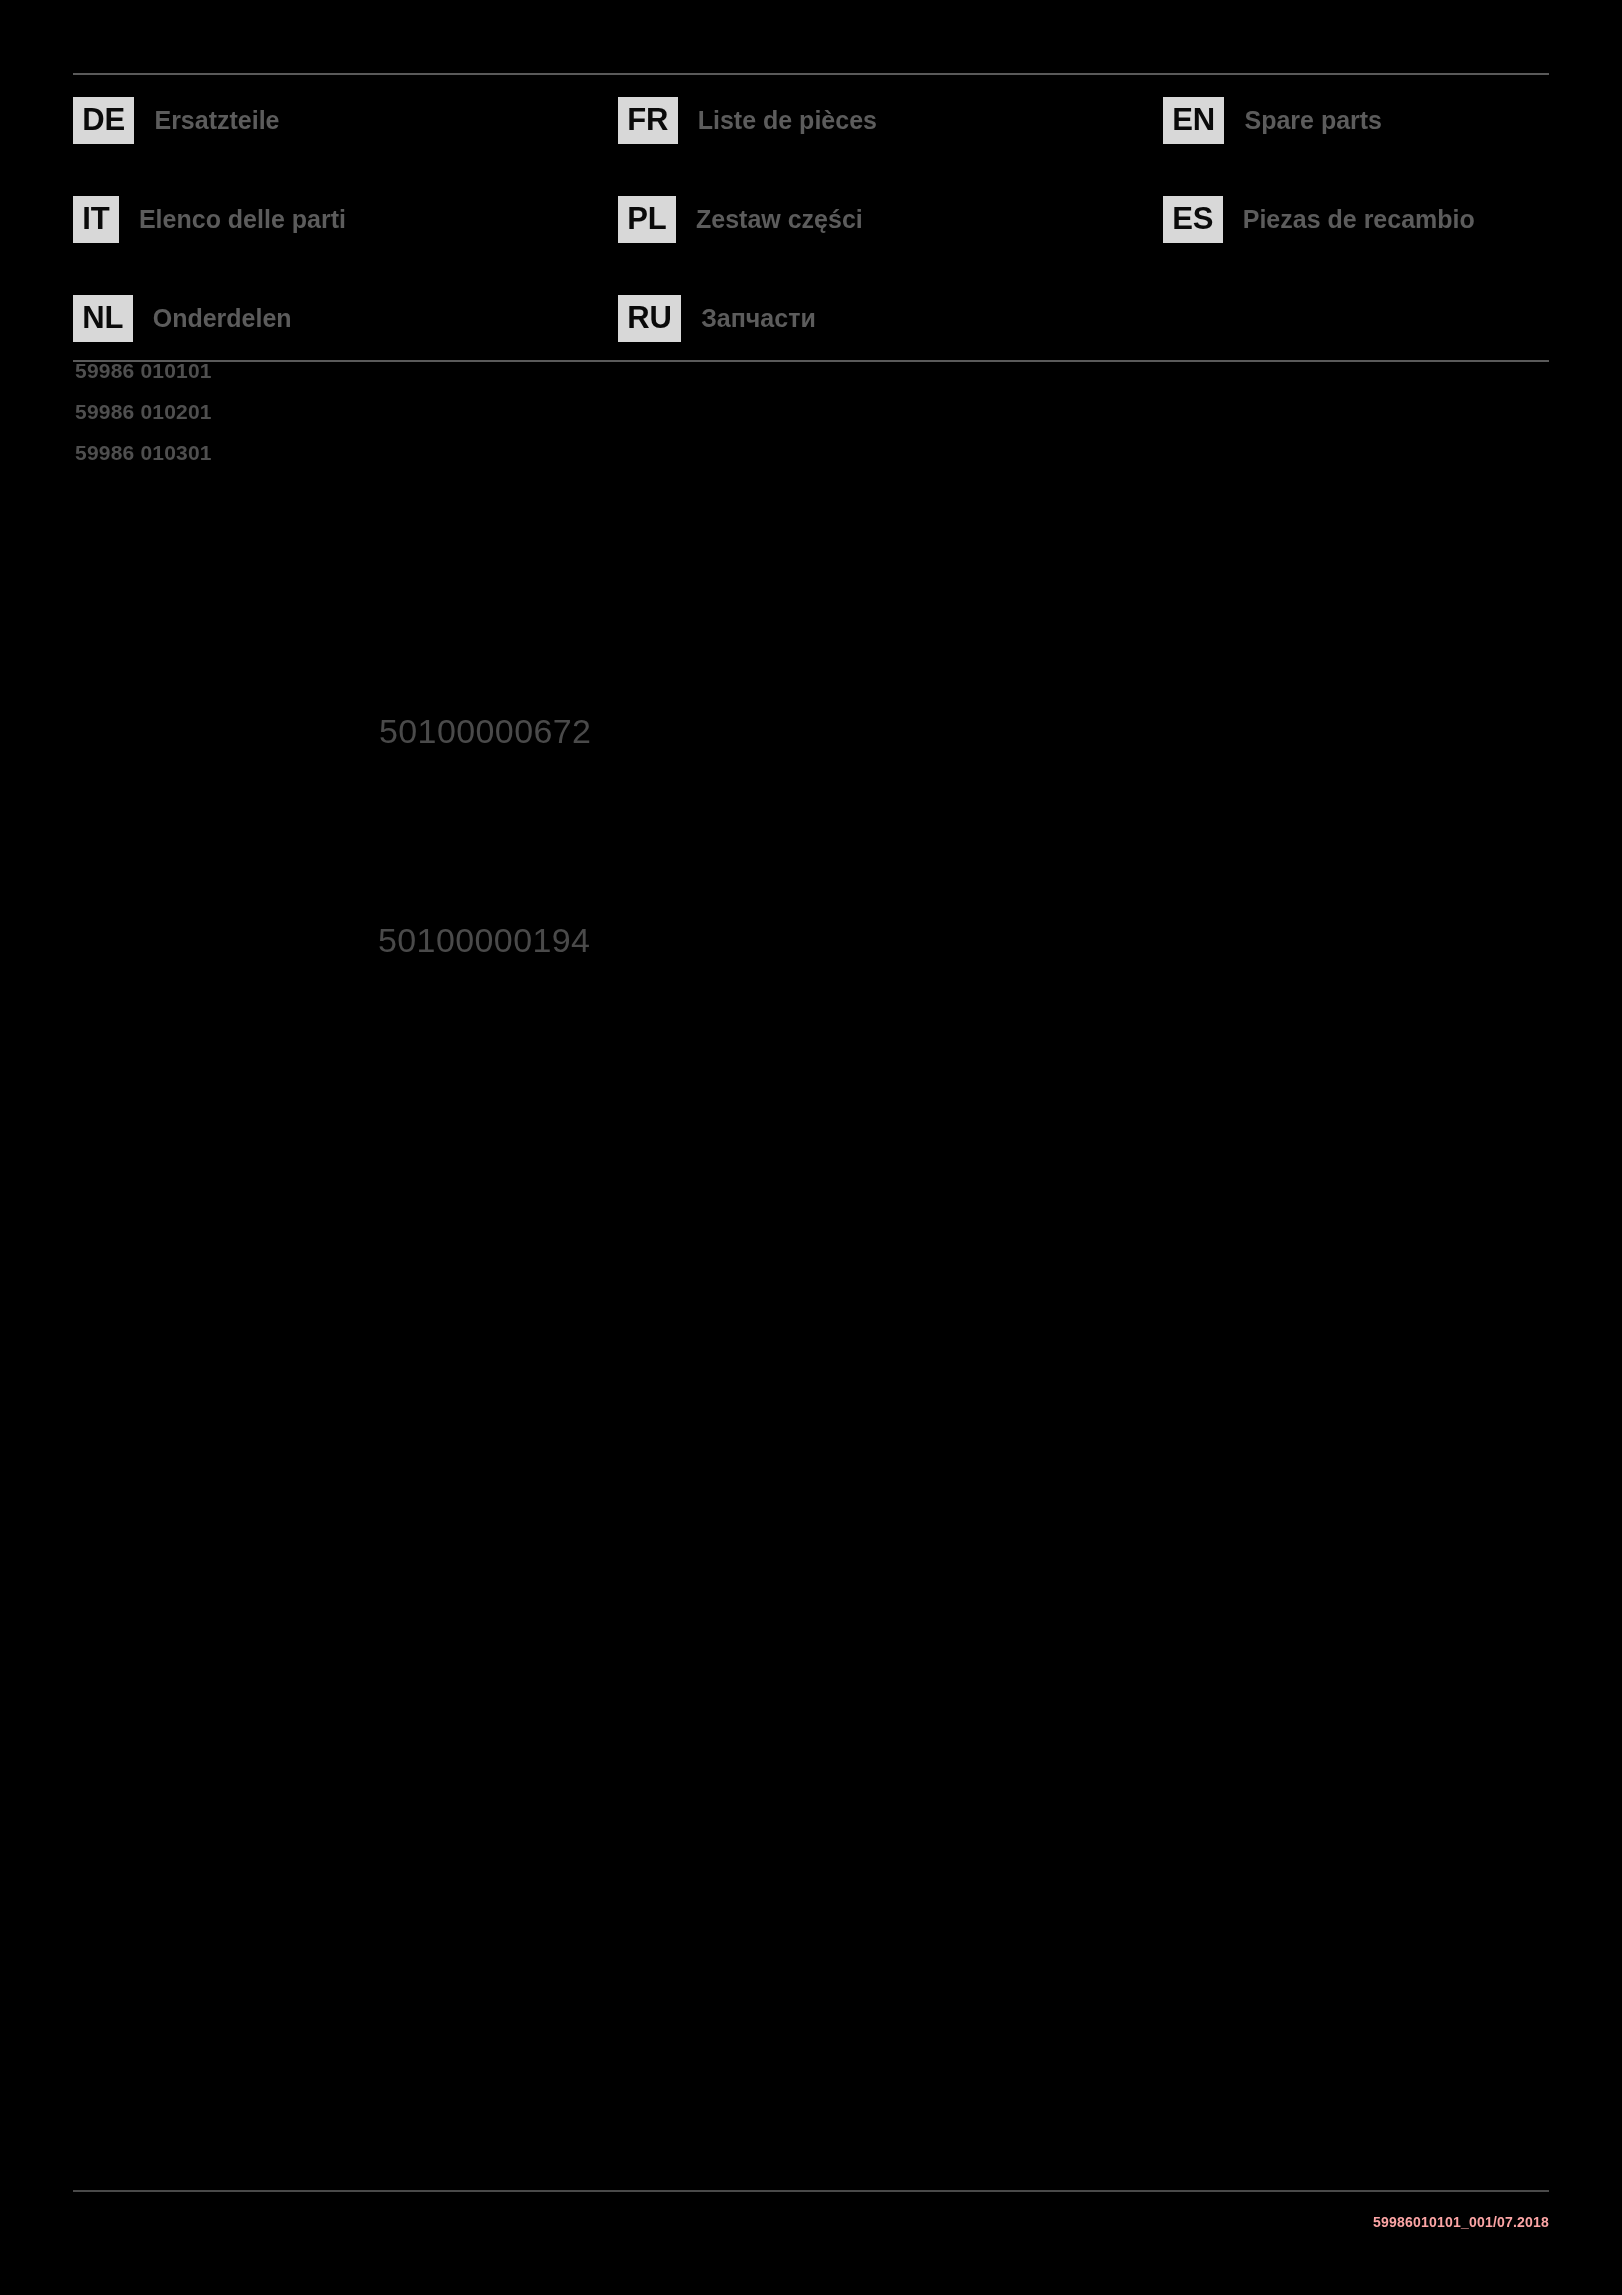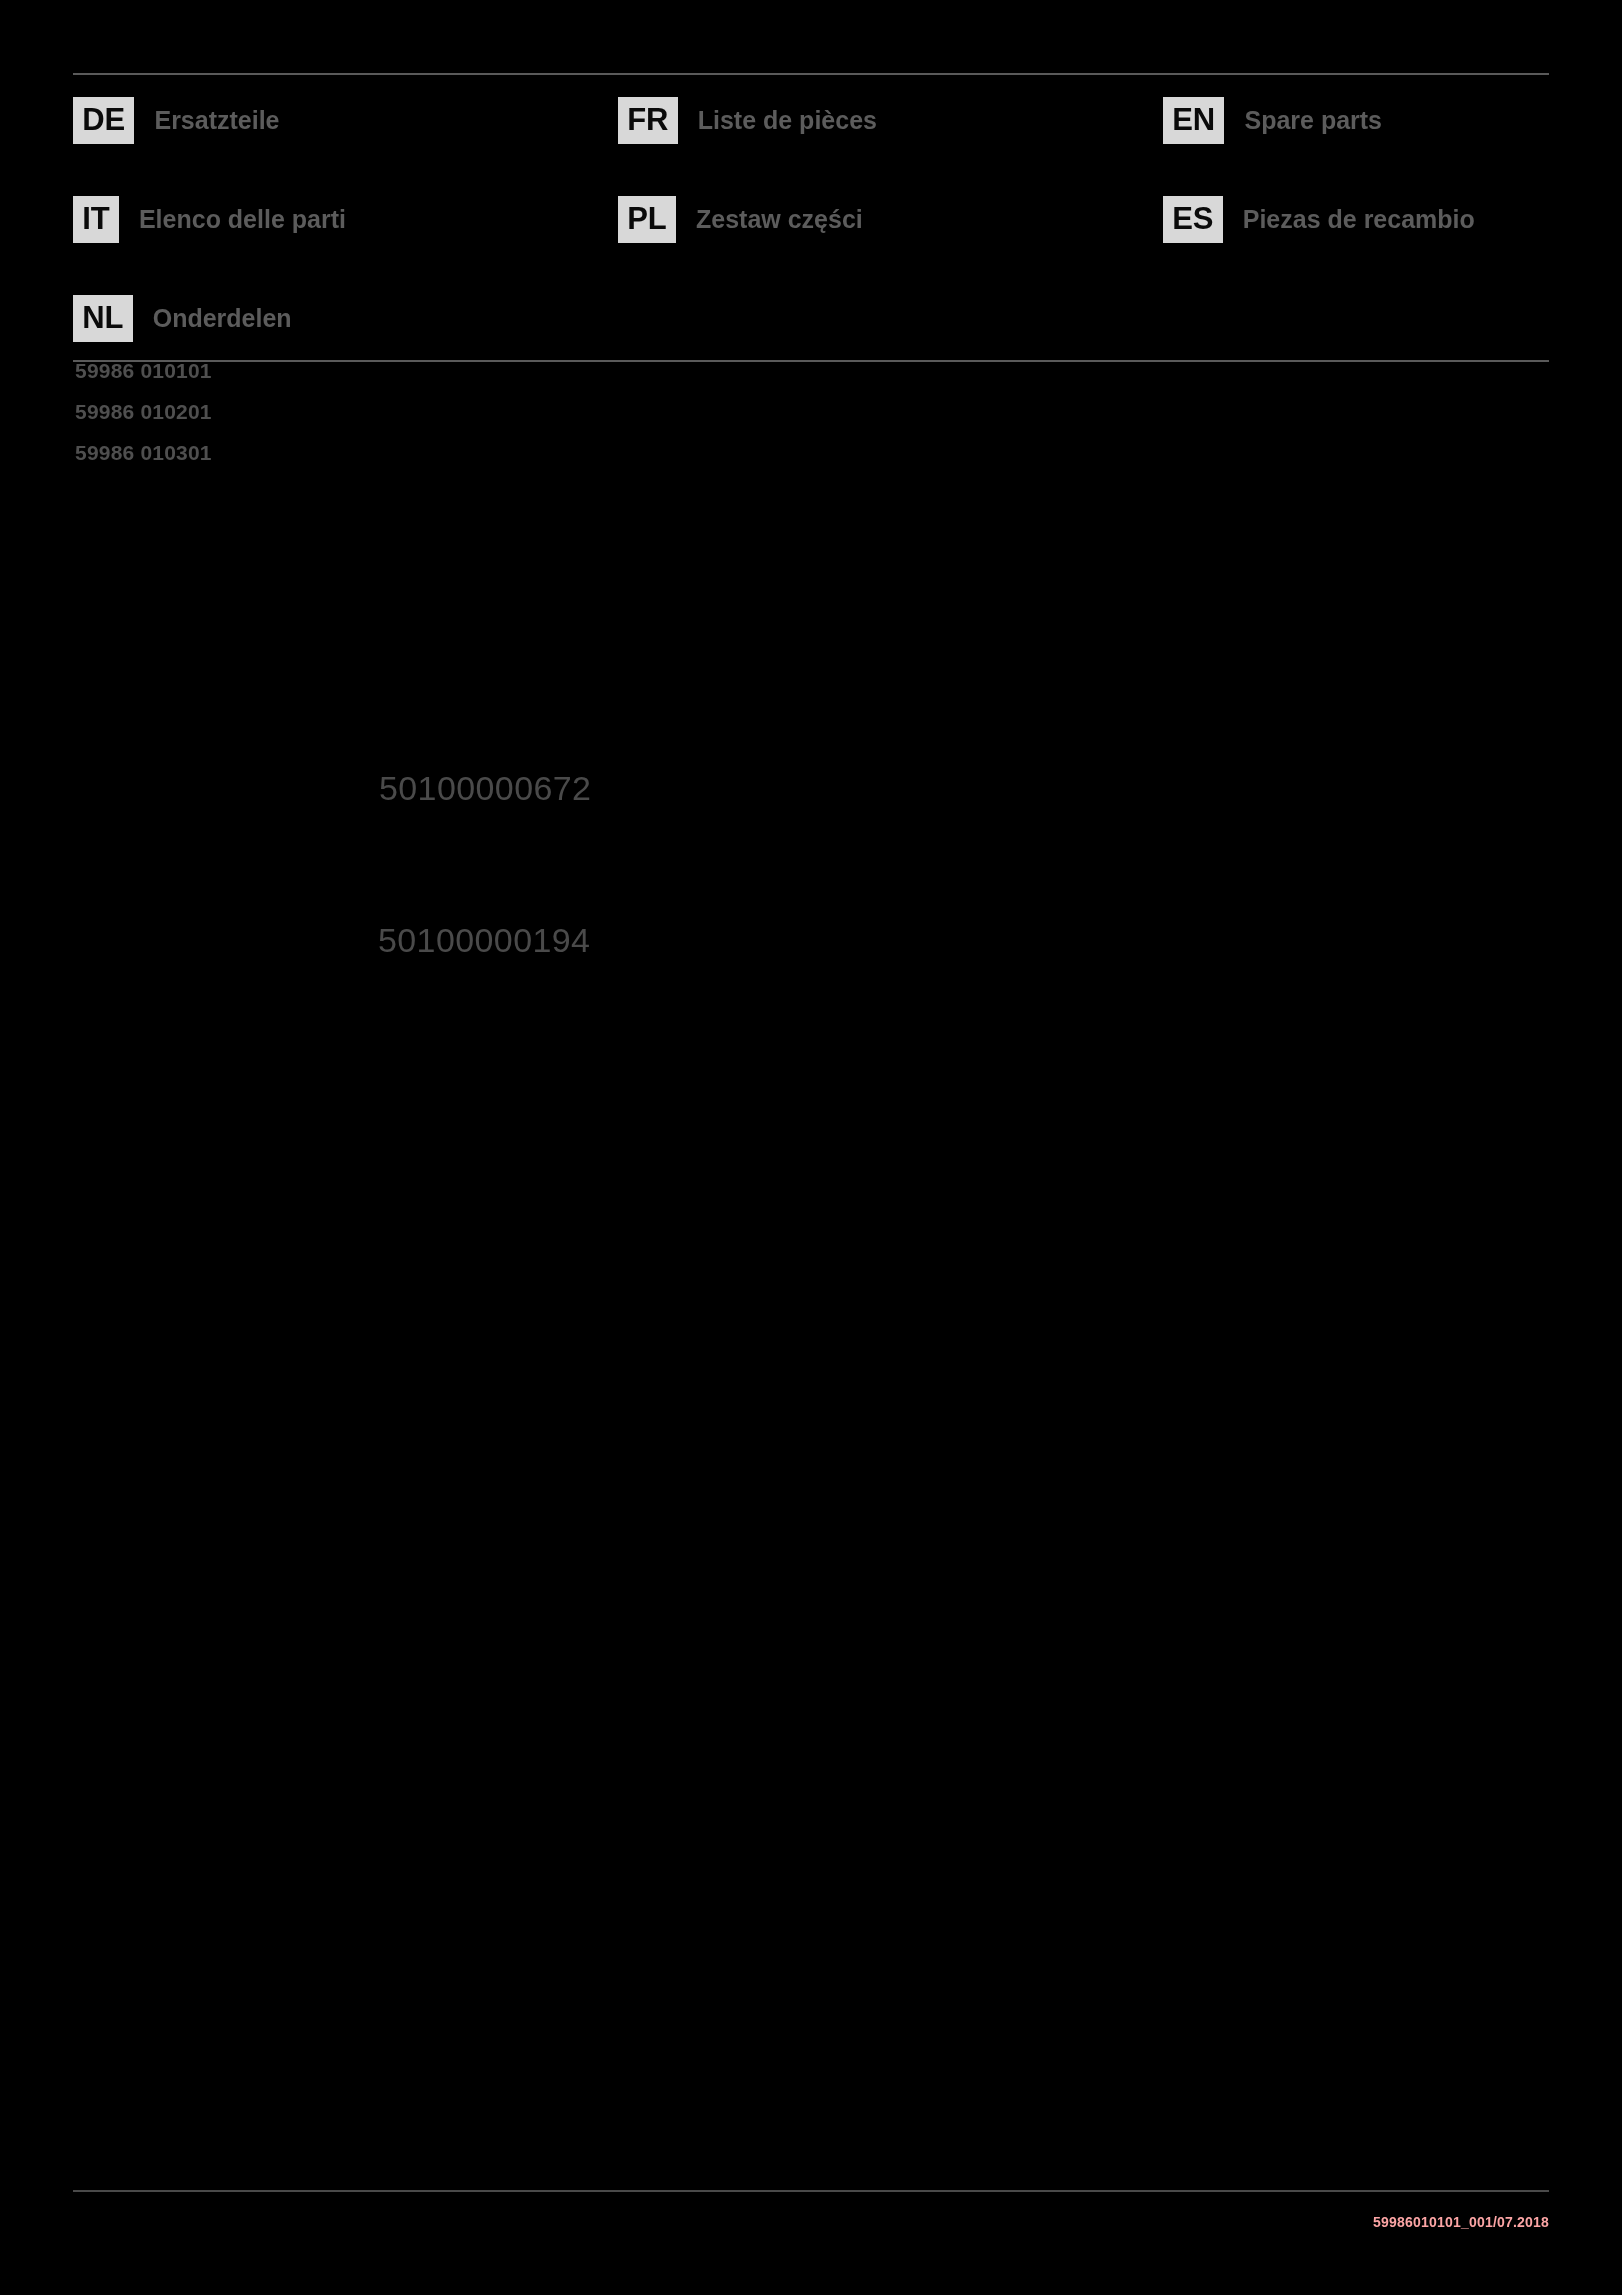--- a/index.html
+++ b/index.html
@@ -83,21 +83,21 @@
 
   
   .callout {
     position: absolute;
     font-size: 34px;
     font-weight: 400;
     color: #4a4a4a;
     letter-spacing: 0.4px;
     white-space: nowrap;
   }
-  .callout-1 { left: 379px; top: 769px; }
+  .callout-1 { left: 379px; top: 712px; }
   .callout-2 { left: 378px; top: 921px; }
 
   
   .footer {
     position: absolute;
     left: 73px;
     top: 2190px;
     width: 1476px;
   }
   .footer-rule {
@@ -153,20 +153,24 @@
       <div class="lang-cell">
         <span class="lang-tag">ES</span>
         <span class="lang-label">Piezas de recambio</span>
       </div>
 
       <div class="lang-cell">
         <span class="lang-tag">NL</span>
         <span class="lang-label">Onderdelen</span>
       </div>
 
+      <div class="lang-cell">
+        <span class="lang-tag">RU</span>
+        <span class="lang-label">Запчасти</span>
+      </div>
 
     </div>
 
     <div class="rule"></div>
   </div>
 
   <div class="articles">
     <div class="article-line">59986 010101</div>
     <div class="article-line">59986 010201</div>
     <div class="article-line">59986 010301</div>

